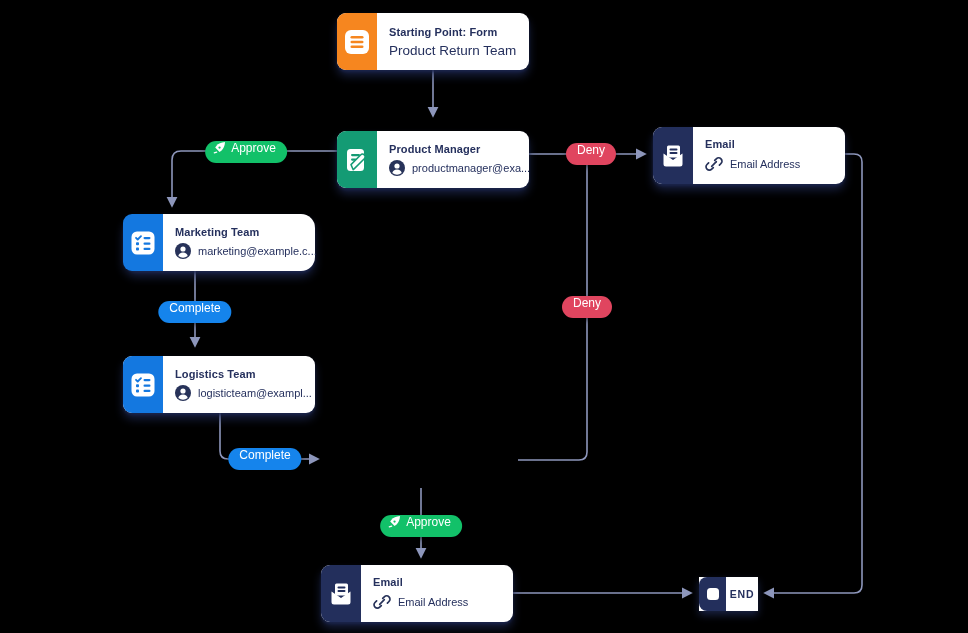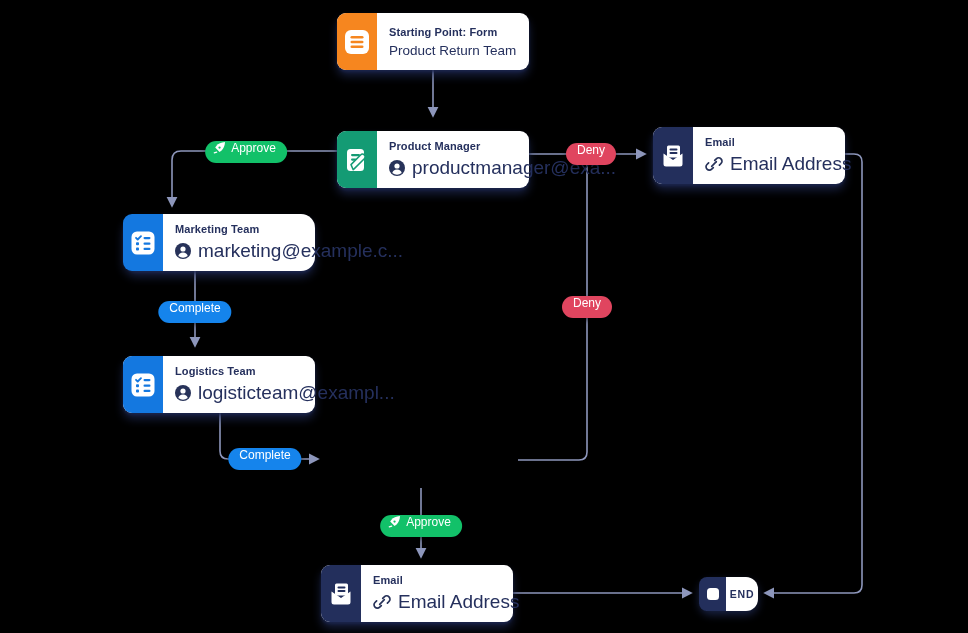--- a/index.html
+++ b/index.html
@@ -16,30 +16,30 @@
   }
   .node-accent{
     width:40px;flex:0 0 40px;border-radius:9px 0 0 9px;
     display:flex;align-items:center;justify-content:center;
   }
   .node-body{
     flex:1;display:flex;flex-direction:column;justify-content:center;
     padding-left:12px;gap:5px;min-width:0;
   }
   .node-title{font-size:11px;font-weight:700;color:#25305d;letter-spacing:.1px;}
-  .node-sub{font-size:19px;color:#25305d;display:flex;align-items:center;gap:7px;white-space:nowrap;}
+  .node-sub{font-size:11px;color:#25305d;display:flex;align-items:center;gap:7px;white-space:nowrap;}
   .node-sub svg{flex:0 0 auto;}
   .pill{
     position:absolute;transform:translate(-50%,-50%);height:22px;
     display:flex;align-items:flex-start;gap:5px;padding:0 11px;border-radius:12px;
     color:#fff;font-size:12px;box-shadow:0 2px 5px rgba(0,0,0,.55);
   }
   .pill.has-icon{padding-left:8px;}
   .endnode{
-    position:absolute;width:59px;height:34px;display:flex;background:#fff;border-radius:12px;
+    position:absolute;width:59px;height:34px;display:flex;background:#fff;border-radius:0;
     box-shadow:0 4px 8px rgba(36,48,96,.7);
   }
   .endnode .end-accent{
     width:27px;flex:0 0 27px;border-radius:8px 0 0 8px;
     display:flex;align-items:center;justify-content:center;
   }
   .endnode .end-label{
     flex:1;display:flex;align-items:center;justify-content:center;
     font-size:10.5px;font-weight:700;letter-spacing:.8px;color:#25305d;
   }

